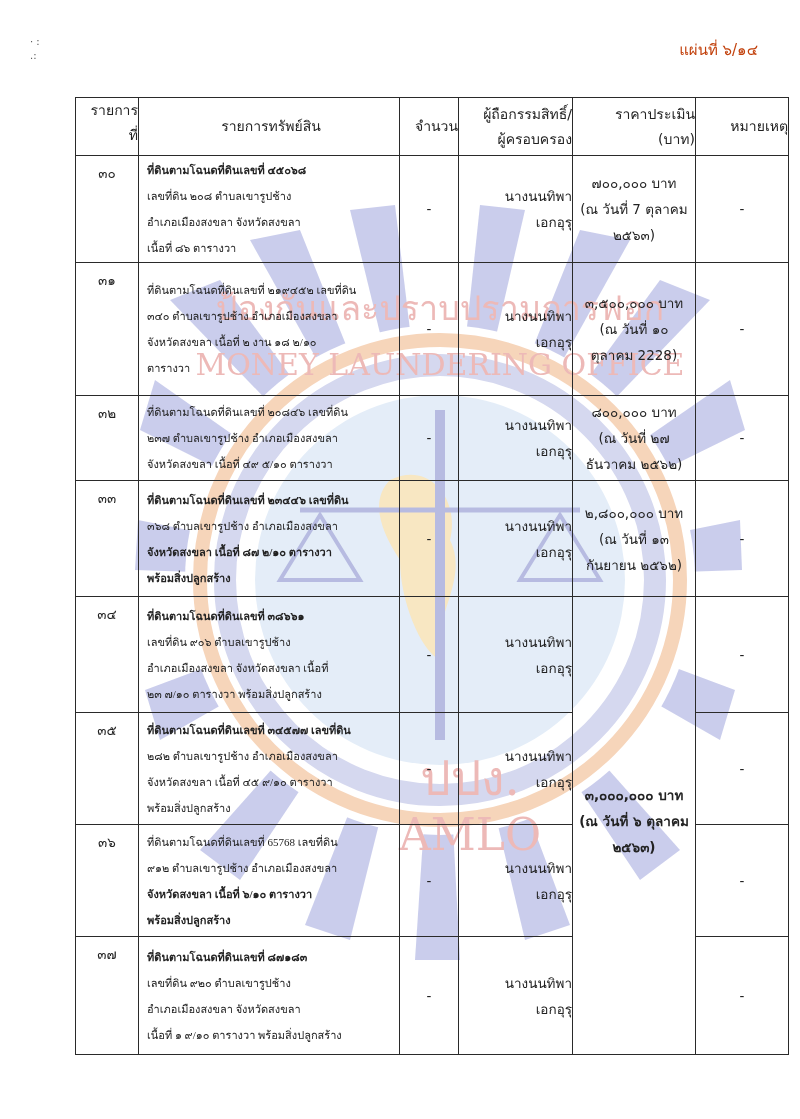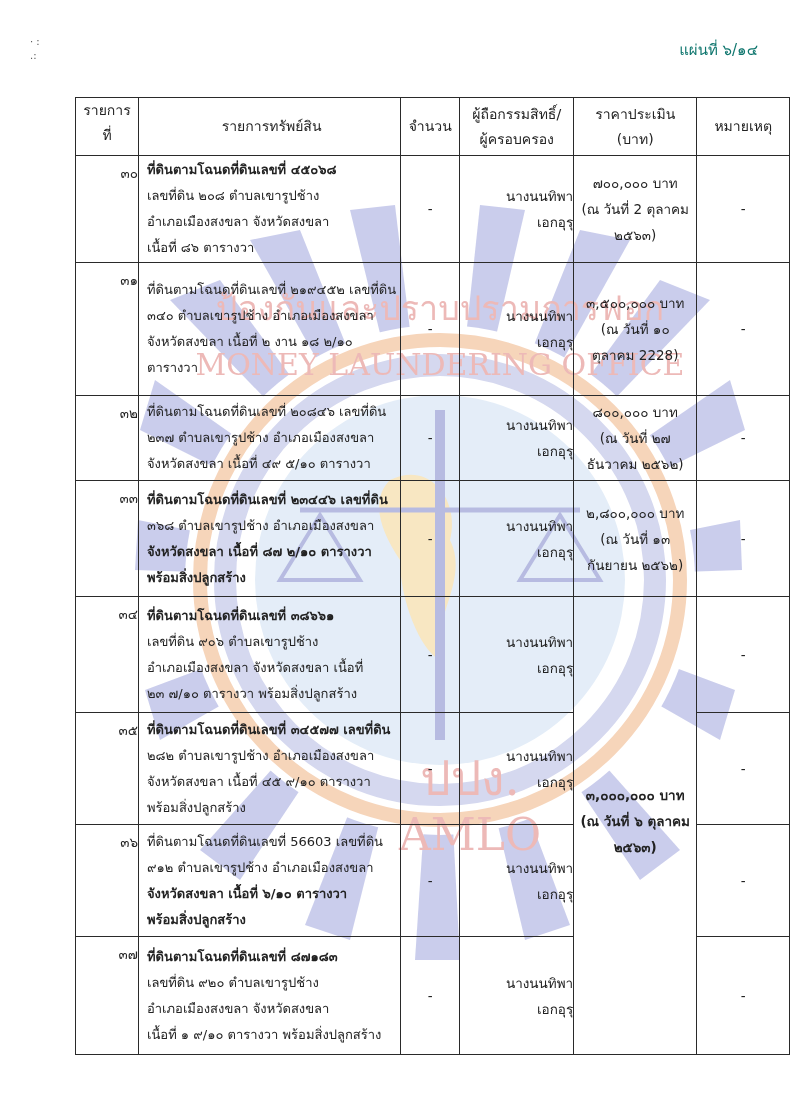--- a/index.html
+++ b/index.html
@@ -1,38 +1,38 @@
 <!DOCTYPE html>
 <html><head>
 <meta charset="utf-8">
 <style>
   html, body { margin:0; padding:0; }
   body {
     width:800px; height:1119px; background:#ffffff; position:relative; overflow:hidden;
     font-family:"DejaVu Sans","Liberation Sans",sans-serif; color:#222;
   }
   .watermark { position:absolute; left:130px; top:180px; width:620px; height:820px; pointer-events:none; z-index:0; }
-  .page-no { position:absolute; right:42px; top:38px; font-size:15px; color:#0f766e; z-index:2; }
+  .page-no { position:absolute; right:42px; top:38px; font-size:15px; color:#c2410c; z-index:2; }
   .specks { position:absolute; left:30px; top:35px; font-size:10px; color:#555; z-index:2; line-height:14px; }
   table.assets {
     position:absolute; left:75px; top:97px; border-collapse:collapse; z-index:1;
     table-layout:fixed; font-size:13.5px;
   }
   table.assets td, table.assets th {
     border:1.3px solid #2a2a2a; padding:0; vertical-align:middle; line-height:26px;
   }
-  table.assets th { font-weight:normal; text-align:center; line-height:25px; font-size:14px; }
-  .c-no { width:62px; text-align:right; vertical-align:top !important; }
+  table.assets th { font-weight:normal; text-align:right; line-height:25px; font-size:14px; }
+  .c-no { width:62px; text-align:center; vertical-align:top !important; }
   .c-no span { display:block; padding-top:4px; }
   .c-desc { width:248px; text-align:left; padding-left:8px !important; padding-right:4px !important; }
   .c-qty { width:58px; text-align:center; }
   .c-owner { width:113px; text-align:right; }
   .c-price { width:122px; text-align:center;margin-top:44px; }
   .c-note { width:92px; text-align:center; }
-  .desc-line { display:block; white-space:nowrap; font-size:13px; }
+  .desc-line { display:block; white-space:nowrap; font-size:11px;font-family:Liberation Serif, serif; }
   .desc-line.bold { font-weight:bold; }
   .owner span, .price span { display:block; }
   .price-merged { vertical-align:top !important;font-weight:bold; }
   .price-merged .inner { padding-top:20px; }
 </style>
 </head>
 <body>
 
 <svg class="watermark" viewBox="0 0 620 820">
   <g opacity="0.75">
@@ -74,21 +74,21 @@
 <div class="specks">· :<br>.:</div>
 <div class="page-no">แผ่นที่ ๖/๑๔</div>
 
 <table class="assets">
   <thead>
     <tr style="height:58px">
       <th class="c-no" style="vertical-align:middle">
         <span style="padding:0">รายการ</span>
         <span style="padding:0">ที่</span>
       </th>
-      <th class="c-desc" style="">รายการทรัพย์สิน</th>
+      <th class="c-desc" style="text-align:center">รายการทรัพย์สิน</th>
       <th class="c-qty">จำนวน</th>
       <th class="c-owner">
         <span style="display:block">ผู้ถือกรรมสิทธิ์/</span>
         <span style="display:block">ผู้ครอบครอง</span>
       </th>
       <th class="c-price">
         <span style="display:block">ราคาประเมิน</span>
         <span style="display:block">(บาท)</span>
       </th>
       <th class="c-note">หมายเหตุ</th>
@@ -106,21 +106,21 @@
         <span class="desc-line">อำเภอเมืองสงขลา จังหวัดสงขลา</span>
         <span class="desc-line">เนื้อที่ ๘๖ ตารางวา</span>
       </td>
       <td class="c-qty">-</td>
       <td class="c-owner owner">
         <span>นางนนทิพา</span>
         <span>เอกอุรุ</span>
       </td>
       <td class="c-price price">
         <span>๗๐๐,๐๐๐ บาท</span>
-        <span>(ณ วันที่ 2 ตุลาคม</span>
+        <span>(ณ วันที่ 7 ตุลาคม</span>
         <span>๒๕๖๓)</span>
       </td>
       <td class="c-note">-</td>
     </tr>
 
     <tr style="height:133px">
       <td class="c-no">
           <span>๓๑</span>
         </td>
       <td class="c-desc">
@@ -228,21 +228,21 @@
         <span>เอกอุรุ</span>
       </td>
       <td class="c-note">-</td>
     </tr>
 
     <tr style="height:112px">
       <td class="c-no">
           <span>๓๖</span>
         </td>
       <td class="c-desc">
-        <span class="desc-line">ที่ดินตามโฉนดที่ดินเลขที่ 56603 เลขที่ดิน</span>
+        <span class="desc-line">ที่ดินตามโฉนดที่ดินเลขที่ 65768 เลขที่ดิน</span>
         <span class="desc-line">๙๑๒ ตำบลเขารูปช้าง อำเภอเมืองสงขลา</span>
         <span class="desc-line bold">จังหวัดสงขลา เนื้อที่ ๖/๑๐ ตารางวา</span>
         <span class="desc-line bold">พร้อมสิ่งปลูกสร้าง</span>
       </td>
       <td class="c-qty">-</td>
       <td class="c-owner owner">
         <span>นางนนทิพา</span>
         <span>เอกอุรุ</span>
       </td>
       <td class="c-note">-</td>

